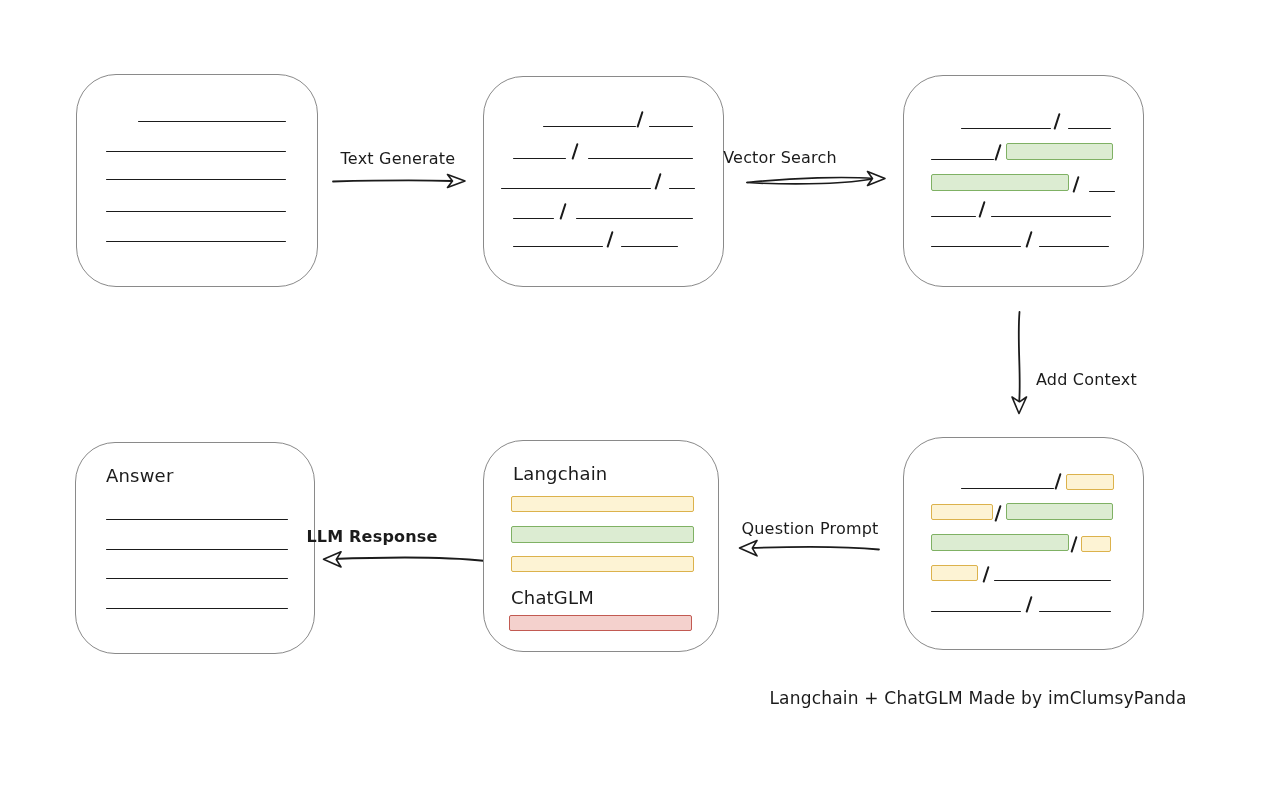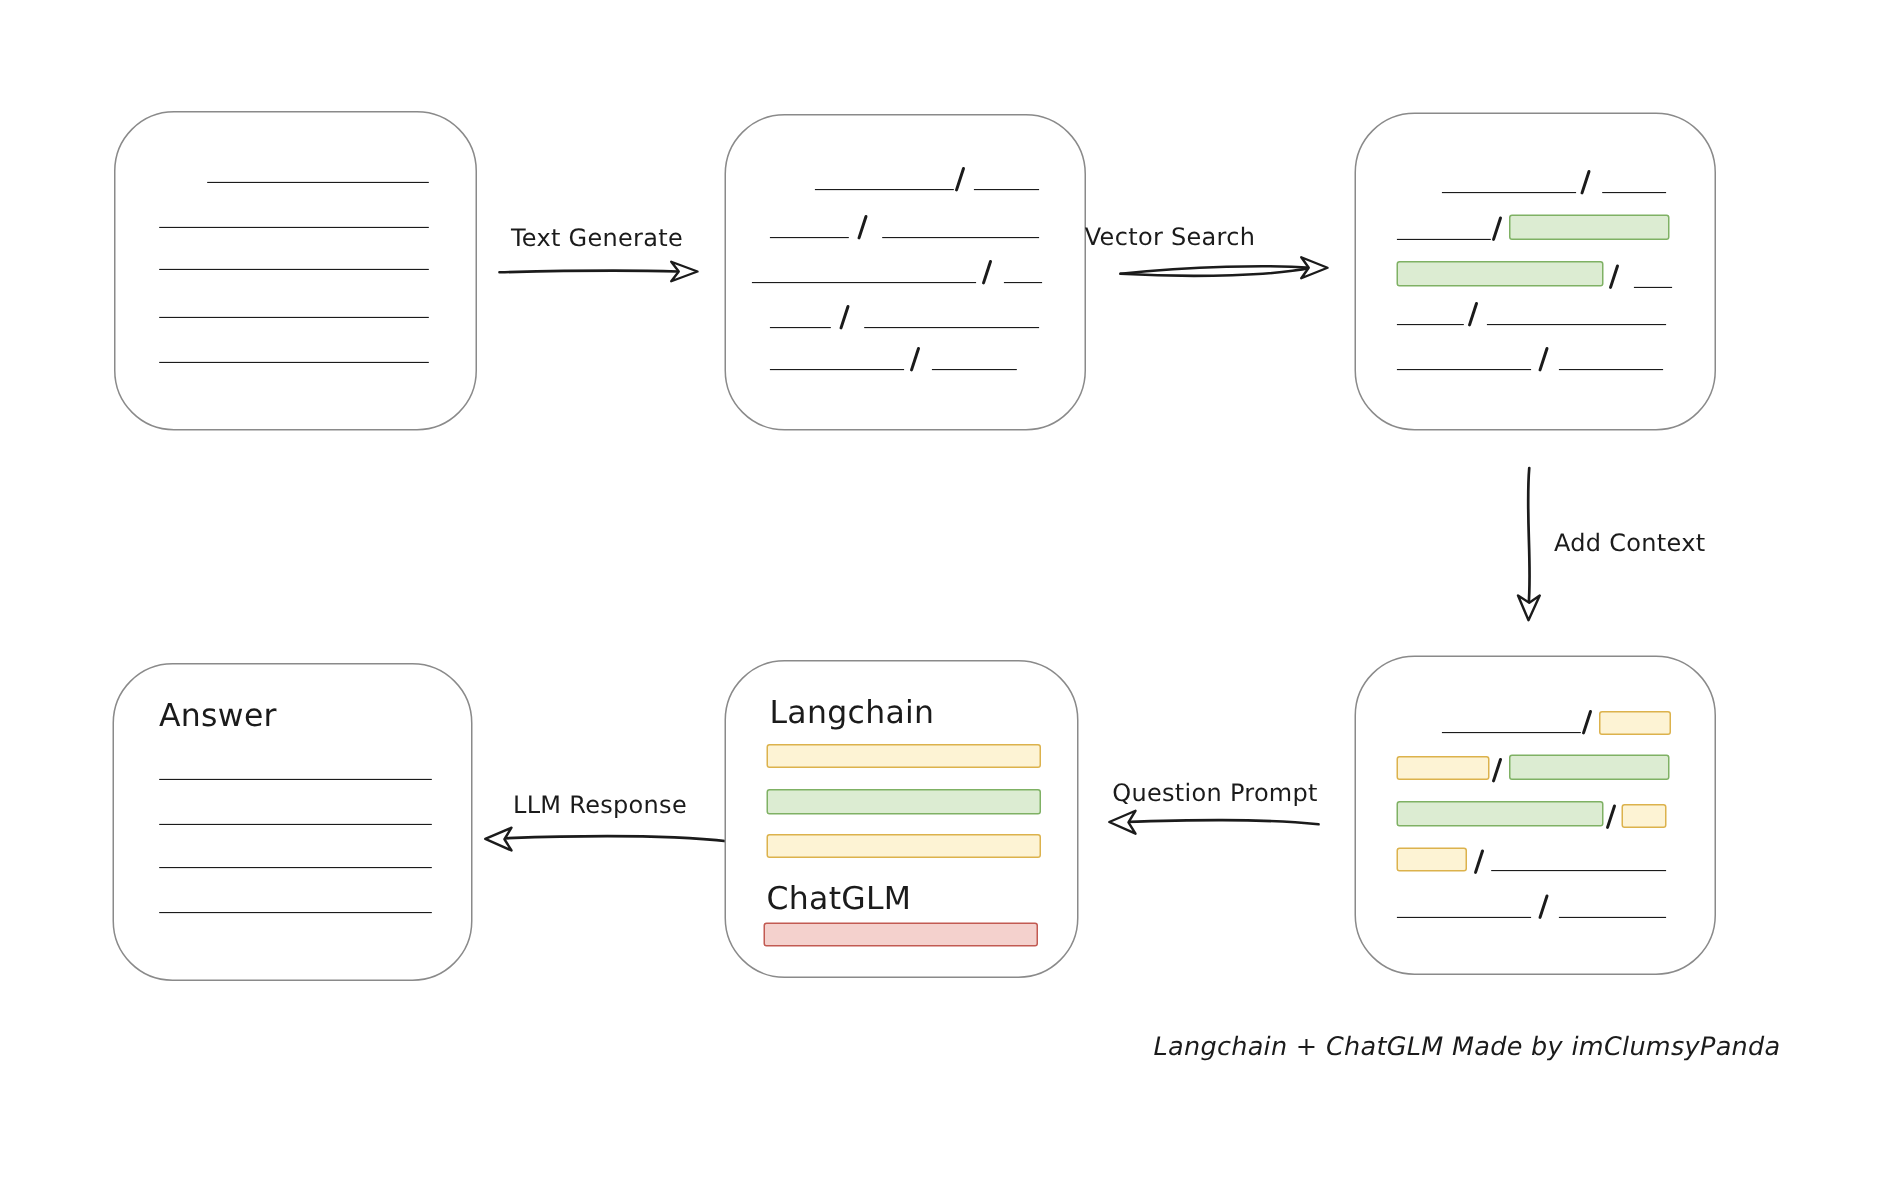--- a/index.html
+++ b/index.html
@@ -11,22 +11,22 @@
     position:absolute;background:#ffffff;border:1.4px solid #8a8a8a;border-radius:40px;
   }
   .hl{position:absolute;height:0;border-top:1.8px solid #1b1b1b;border-radius:2px;}
   .sl{position:absolute;width:2.4px;height:17px;background:#1b1b1b;border-radius:2px;transform:rotate(18deg);}
   .chip{position:absolute;border-radius:2px;box-sizing:border-box;}
   .chip.g{background:#dcecd2;border:1.5px solid #7fb164;}
   .chip.y{background:#fdf3d4;border:1.5px solid #dcb24c;}
   .chip.r{background:#f4d1cd;border:1.6px solid #c25a52;}
   .lbl{position:absolute;font-size:16px;white-space:nowrap;letter-spacing:.2px;}
   .lbl.ctr{transform:translateX(-50%);}
-  .ntitle{position:absolute;font-size:21px;white-space:nowrap;letter-spacing:.2px;}
-  .caption{position:absolute;font-size:17px;white-space:nowrap;transform:translateX(-50%);letter-spacing:.2px;font-style:italic;}
+  .ntitle{position:absolute;font-size:18px;white-space:nowrap;letter-spacing:.2px;}
+  .caption{position:absolute;font-size:17px;white-space:nowrap;transform:translateX(-50%);letter-spacing:.2px;}
   .arrowlayer{position:absolute;left:0;top:0;width:1262px;height:792px;pointer-events:none;}
 </style>
 </head>
 <body>
 
 <div class="canvas">
 
   <svg class="arrowlayer" viewBox="0 0 1262 792">
     <g>
       <path d="M333 181.5 C 372 180.5 420 180 452 181" fill="none" stroke="#1b1b1b" stroke-width="1.8" stroke-linecap="round"></path>
@@ -137,19 +137,19 @@
   <div class="node" style="left:75px;top:442px;width:238px;height:210px;">
     <div class="ntitle" style="left:30px;top:22px;">Answer</div>
     <div class="hl" style="left:30px;top:76px;width:182px;"></div>
     <div class="hl" style="left:30px;top:106px;width:182px;"></div>
     <div class="hl" style="left:30px;top:135px;width:182px;"></div>
     <div class="hl" style="left:30px;top:165px;width:182px;"></div>
   </div>
 
   <div class="lbl ctr" style="left:398px;top:149px;">Text Generate</div>
   <div class="lbl ctr" style="left:780px;top:148px;">Vector Search</div>
-  <div class="lbl" style="left:1036px;top:352px;">Add Context</div>
+  <div class="lbl" style="left:1036px;top:370px;">Add Context</div>
   <div class="lbl ctr" style="left:810px;top:519px;">Question Prompt</div>
-  <div class="lbl ctr" style="left:400px;top:527px;">LLM Response</div>
+  <div class="lbl ctr" style="left:372px;top:527px;font-weight:bold;">LLM Response</div>
 
   <div class="caption" style="left:978px;top:688px;">Langchain + ChatGLM Made by imClumsyPanda</div>
 
 </div>
 
 </body></html>

